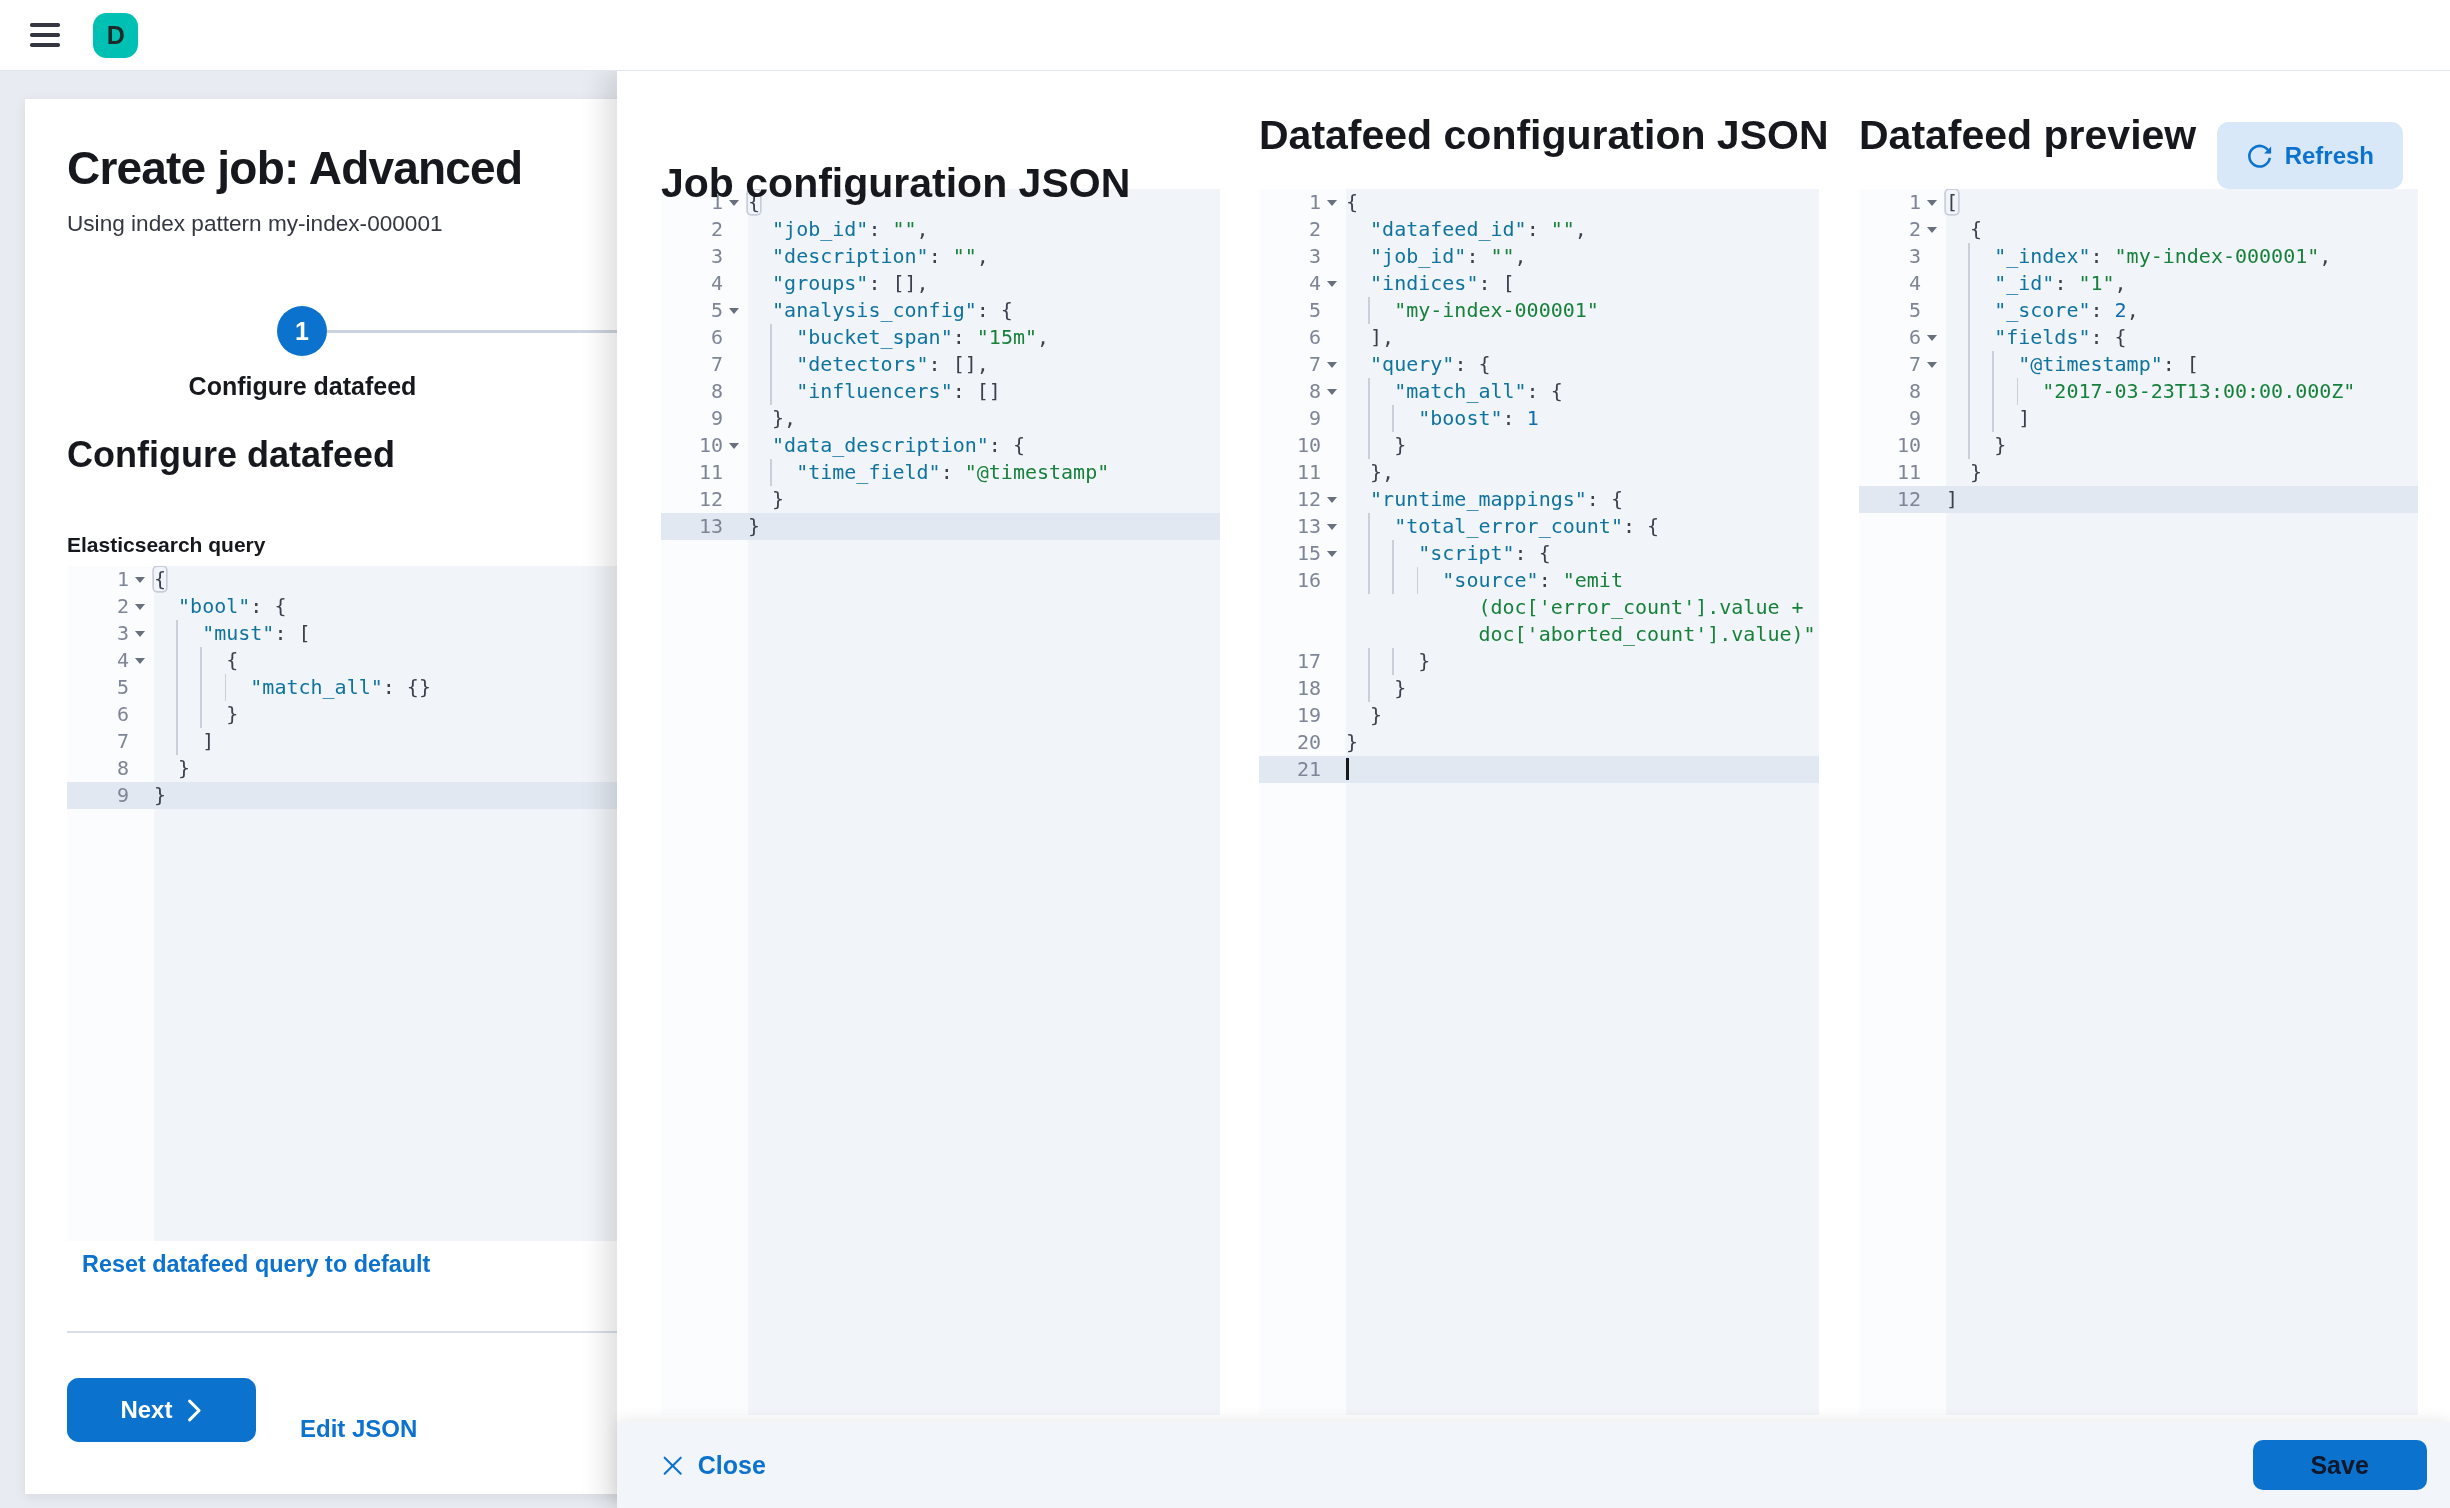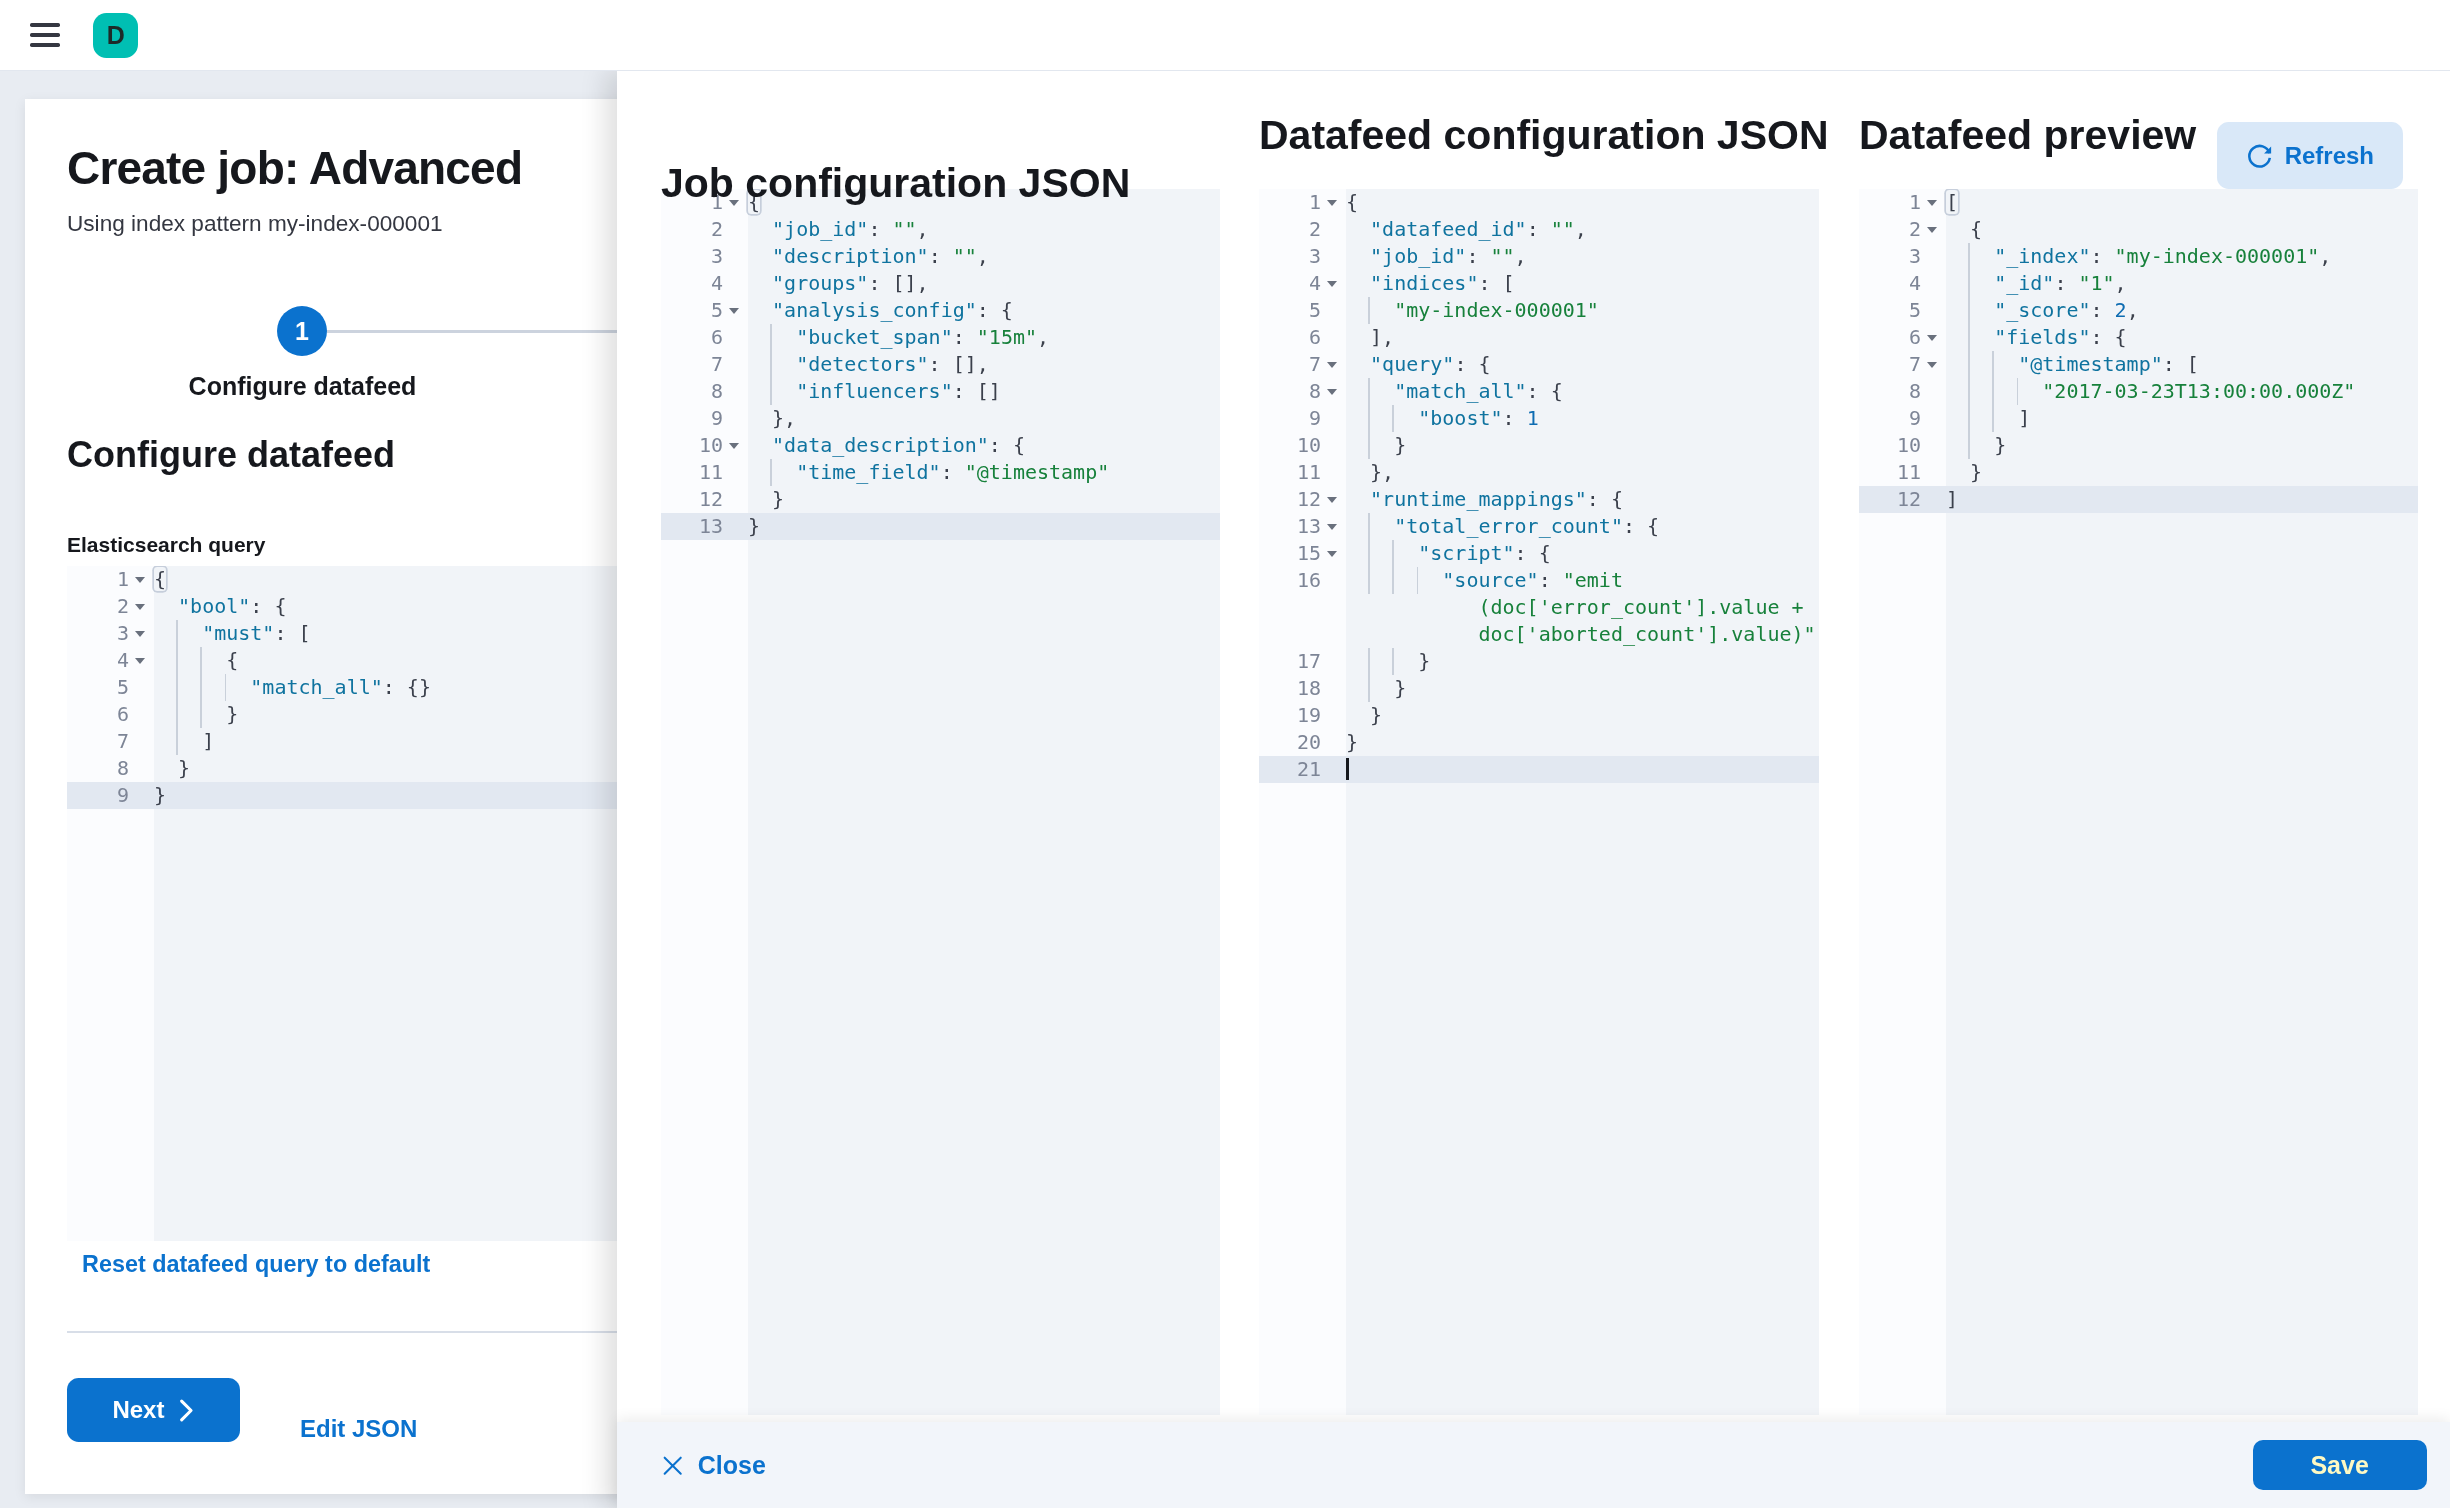--- a/index.html
+++ b/index.html
@@ -41,21 +41,21 @@
   .step-circle { position:absolute; left:277px; top:306px; width:50px; height:50px; border-radius:50%;
            background:var(--accent,#0b72ce); color:#fff; font-size:25px; font-weight:bold;
            display:flex; align-items:center; justify-content:center; z-index:7;}
   .step-label { position:absolute; left:177px; top:372px; width:251px; text-align:center;
            font-size:25px; font-weight:bold; z-index:6;}
   .h2 { position:absolute; left:67px; top:434px; font-size:36px; font-weight:bold; z-index:6;}
   .query-label { position:absolute; left:67px; top:533px; font-size:21px; font-weight:bold; z-index:6;}
   .reset-link { position:absolute; left:82px; top:1251px; font-size:23.4px; font-weight:bold;
            color:var(--accent,#0b72ce); cursor:pointer; z-index:6;}
   .divider { position:absolute; left:67px; top:1331px; width:569px; height:1.7px; background:#d8dee8; z-index:6;}
-  .next-btn { position:absolute; left:67px; top:1378px; width:173px; height:64px; border-radius:11.7px;
+  .next-btn { position:absolute; left:67px; top:1378px; width:189px; height:64px; border-radius:11.7px;
            background:var(--accent,#0b72ce); color:#fff; display:flex; align-items:center; justify-content:center;
            gap:13.4px; font-size:24px; font-weight:bold; cursor:pointer; z-index:6;}
   .editjson-link { position:absolute; left:300px; top:1392px; font-size:24px; font-weight:bold;
            color:var(--accent,#0b72ce); cursor:pointer; z-index:6;margin-top:23px;}
 
   
   .flyout { position:absolute; left:617px; top:71px; width:1833px; height:1438px; background:#fff;
             box-shadow:-11.7px 0 25px rgba(0,0,0,.13); z-index:10; }
   .col-title { position:absolute; top:112px; font-size:41px; font-weight:bold; z-index:12; }
   .title-job { left:661px;margin-top:48px; } .title-datafeed { left:1259px; } .title-preview { left:1859px; }
@@ -95,21 +95,21 @@
   .bbox { box-shadow:0 0 0 1.7px #c6cedb; border-radius:3.3px; }
   .cursor { display:inline-block; width:2.5px; height:22px; background:#16181d;
             vertical-align:middle; margin-top:-3.3px; }
 
   
   .footer { position:absolute; left:617px; top:1422px; width:1833px; height:87px;
             background:var(--footer_bg,#f2f5fa); box-shadow:0 -3.3px 13.4px rgba(0,0,0,.08); z-index:20; }
   .close-link { position:absolute; left:44px; top:0; height:87px; display:flex; align-items:center;
             gap:13.4px; color:var(--accent,#0b72ce); font-size:25px; font-weight:bold; cursor:pointer; }
   .save-btn { position:absolute; right:23.4px; top:18.4px; width:174px; height:50px; border-radius:10px;
-            background:var(--accent,#0b72ce); color:#fef9c3; display:flex; align-items:center;
+            background:var(--accent,#0b72ce); color:#0f172a; display:flex; align-items:center;
             justify-content:center; font-size:25px; font-weight:bold; cursor:pointer; }
 </style>
 </head>
 <body>
 
 <div class="topbar">
   <div class="hamburger">
     <span></span>
     <span></span>
     <span></span>

